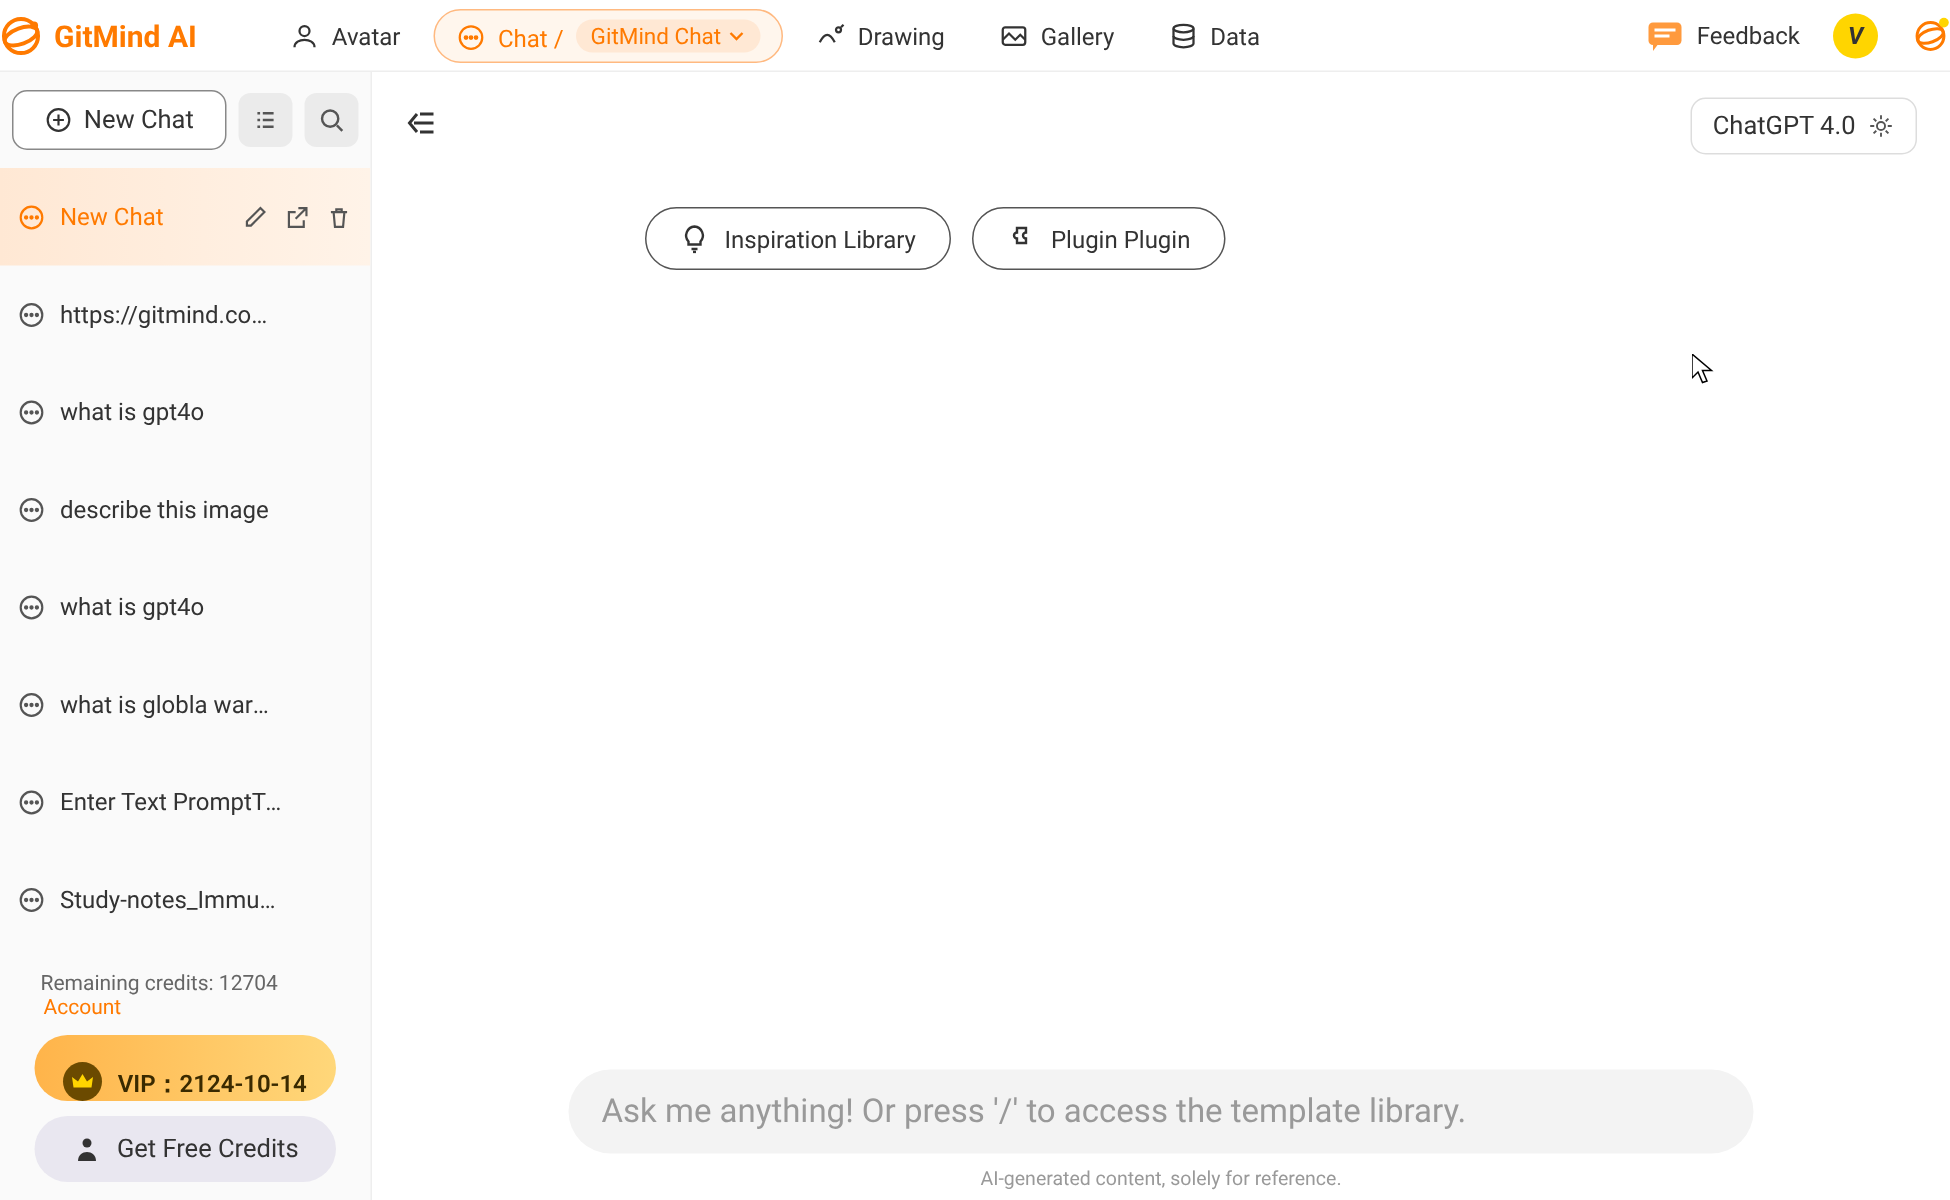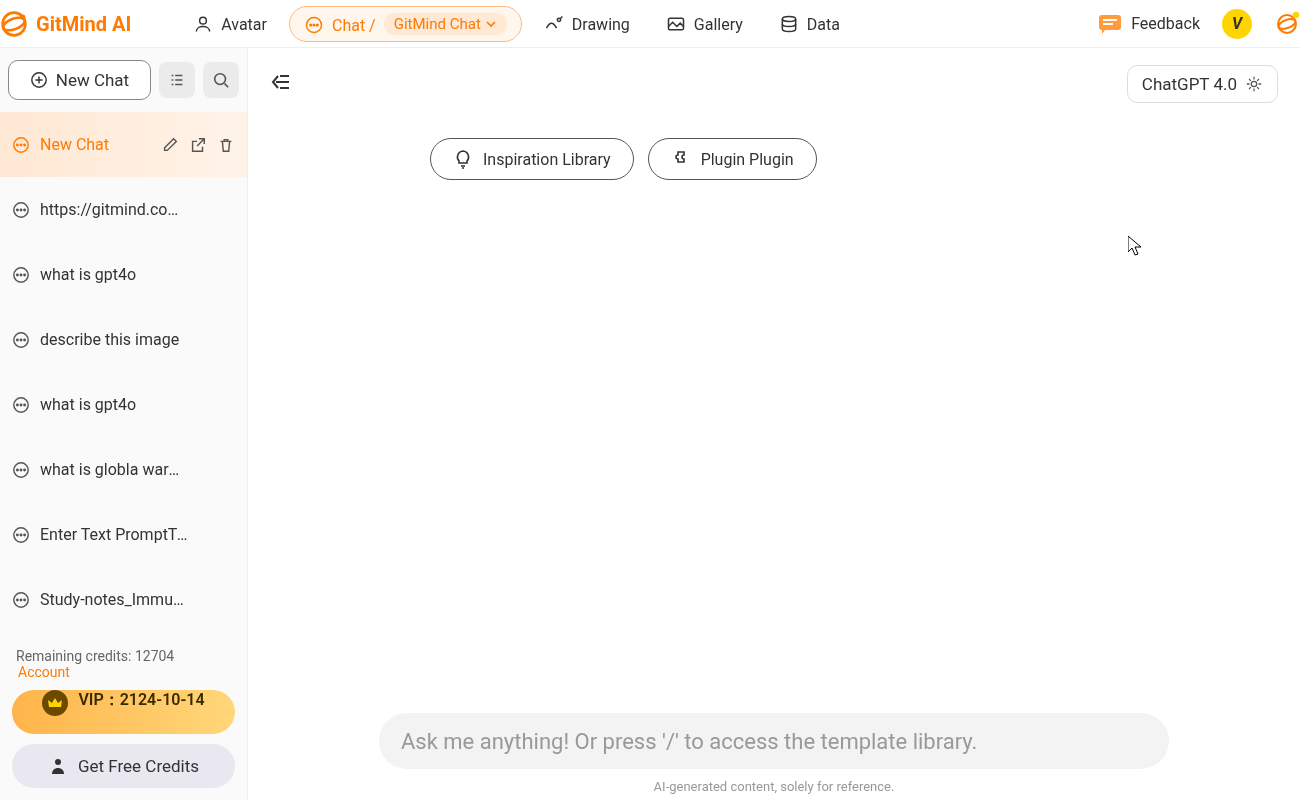--- a/index.html
+++ b/index.html
@@ -22,24 +22,24 @@
 .new-chat-btn{flex:1;height:40px;border:1.5px solid #888;border-radius:10px;background:#fff;display:flex;align-items:center;justify-content:center;gap:8px;font-size:17px;cursor:pointer;color:#333}
 .sq-btn{width:36px;height:36px;border-radius:8px;background:#ebebeb;display:flex;align-items:center;justify-content:center;cursor:pointer}
 .chat-list{flex:1;overflow:hidden}
 .chat-item{height:65px;display:flex;align-items:center;gap:10px;padding:0 12px;font-size:16px;color:#333;cursor:pointer}
 .chat-item.active{background:linear-gradient(90deg,#ffe8d4,#fff3e8);color:#ff7a00}
 .chat-item.active .chat-actions{display:flex;gap:10px;margin-left:auto}
 .chat-actions{display:none}
 .chat-label{white-space:nowrap;overflow:hidden;text-overflow:ellipsis;max-width:150px}
 .chat-item.active .chat-label{color:#ff7a00;max-width:100px}
 .msg-icon{width:18px;height:18px;flex-shrink:0}
-.sidebar-bottom{padding:8px 12px 0}
+.sidebar-bottom{padding:8px 23px 0}
 .credits{font-size:14px;color:#666;padding:4px 4px 10px}
 .credits a{color:#ff7a00;text-decoration:none;margin-left:2px}
-.vip-btn{height:44px;border-radius:22px;background:linear-gradient(90deg,#ffb44a,#ffd77a);display:flex;align-items:flex-start;justify-content:center;gap:10px;font-size:16px;font-weight:600;color:#3a2a00;cursor:pointer;margin-bottom:10px}
+.vip-btn{height:44px;border-radius:22px;background:linear-gradient(90deg,#ffb44a,#ffd77a);display:flex;align-items:flex-end;justify-content:center;gap:10px;font-size:16px;font-weight:600;color:#3a2a00;cursor:pointer;margin-bottom:10px}
 .vip-crown{width:26px;height:26px;border-radius:50%;background:#6b4a00;display:flex;align-items:center;justify-content:center}
 .free-btn{height:44px;border-radius:22px;background:#e9e7f0;display:flex;align-items:center;justify-content:center;gap:10px;font-size:17px;color:#333;cursor:pointer}
 .main{flex:1;position:relative;display:flex;flex-direction:column}
 .main-head{height:72px;display:flex;align-items:center;padding:0 22px}
 .collapse-btn{cursor:pointer}
 .model-chip{margin-left:auto;border:1px solid #ddd;border-radius:10px;padding:8px 14px;display:flex;align-items:center;gap:8px;font-size:17px;color:#333;cursor:pointer}
 .chat-area{flex:1;padding:0 22px;overflow:hidden}
 .msg-row{display:flex;gap:14px;margin-top:8px}
 .bot-avatar{width:46px;height:46px;border-radius:50%;background:linear-gradient(135deg,#ff9a3d,#ff6a00);flex-shrink:0;display:flex;align-items:center;justify-content:center;margin-left:100px}
 .bubble{background:#f5f5f5;border-radius:8px;padding:14px 18px;font-size:17px;color:#333;position:relative;max-width:560px}

